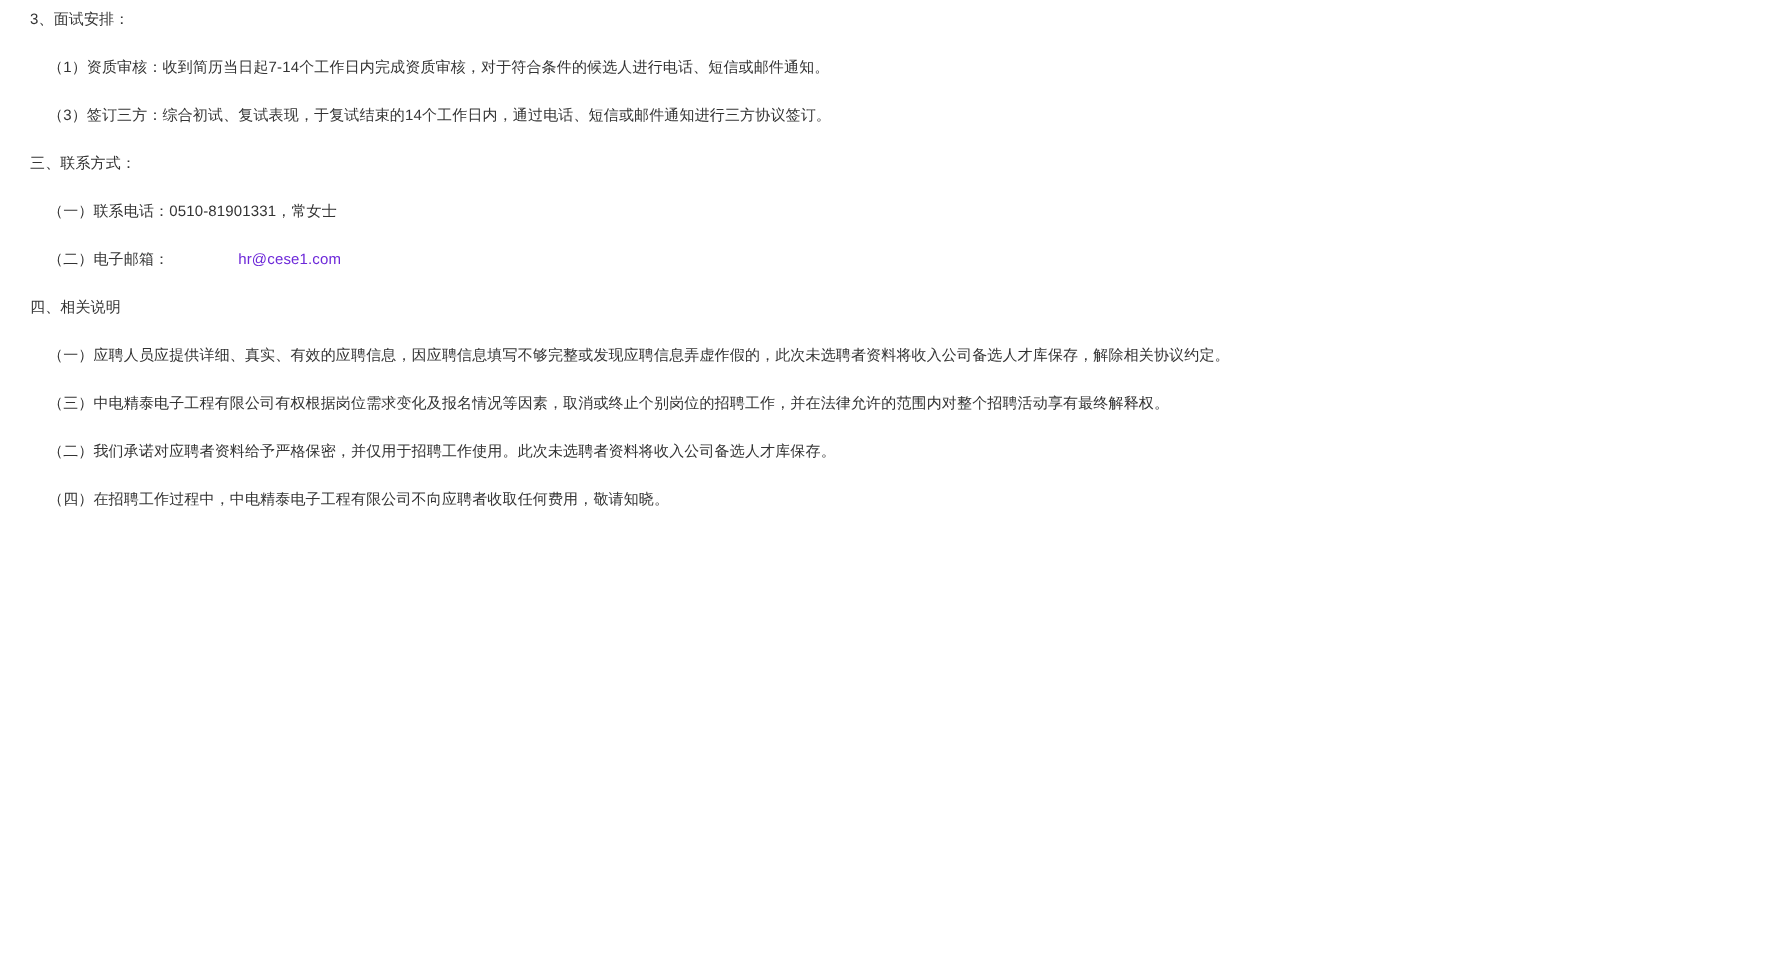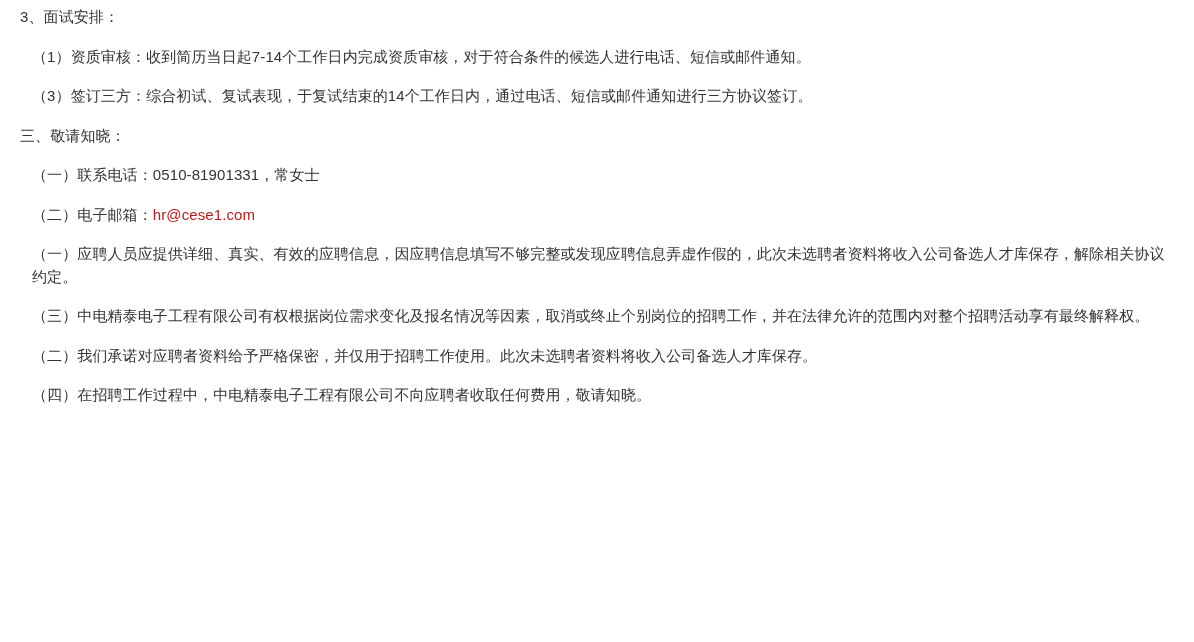--- a/index.html
+++ b/index.html
@@ -15,41 +15,42 @@
     overflow: hidden;
   }
   .page {
     position: relative;
     width: 1194px;
     height: 642px;
     box-sizing: border-box;
     padding: 6px 18px 0 18px;
   }
   .para {
-    font-size: 15px;
+    font-size: 10px;
     line-height: 1.5;
     color: #333333;
     margin: 0 0 17px 0;
     letter-spacing: 0.1px;
   }
   .heading {
     margin-left: 0;
     padding-left: 2px;
   }
   .item {
     padding-left: 14px;
   }
   .item-wrap {
     padding-left: 14px;
     text-indent: 0;
   }
   .link {
-    color: #b91c1c;
+    color: #6d28d9;
     text-decoration: none;
     cursor: pointer;
+    margin-left: 46px;
   }
   .scrollbar-track {
     position: absolute;
     top: 0;
     right: 0;
     width: 0px;
     height: 642px;
   }
 </style>
 </head>
@@ -57,28 +58,29 @@
 
 <div class="page">
 
   <p class="para heading">3、面试安排：</p>
 
   <p class="para item">（1）资质审核：收到简历当日起7-14个工作日内完成资质审核，对于符合条件的候选人进行电话、短信或邮件通知。</p>
 
 
   <p class="para item">（3）签订三方：综合初试、复试表现，于复试结束的14个工作日内，通过电话、短信或邮件通知进行三方协议签订。</p>
 
-  <p class="para heading">三、敬请知晓：</p>
+  <p class="para heading">三、联系方式：</p>
 
   <p class="para item">（一）联系电话：0510-81901331，常女士</p>
 
   <p class="para item"><span>（二）电子邮箱：</span><a class="link" href="#">hr@cese1.com</a></p>
 
 
 
+  <p class="para heading">四、相关说明</p>
 
   <p class="para item-wrap">（一）应聘人员应提供详细、真实、有效的应聘信息，因应聘信息填写不够完整或发现应聘信息弄虚作假的，此次未选聘者资料将收入公司备选人才库保存，解除相关协议约定。</p>
 
   <p class="para item-wrap">（三）中电精泰电子工程有限公司有权根据岗位需求变化及报名情况等因素，取消或终止个别岗位的招聘工作，并在法律允许的范围内对整个招聘活动享有最终解释权。</p>
 
   <p class="para item-wrap">（二）我们承诺对应聘者资料给予严格保密，并仅用于招聘工作使用。此次未选聘者资料将收入公司备选人才库保存。</p>
 
   <p class="para item-wrap">（四）在招聘工作过程中，中电精泰电子工程有限公司不向应聘者收取任何费用，敬请知晓。</p>
 
   <div class="scrollbar-track"></div>

